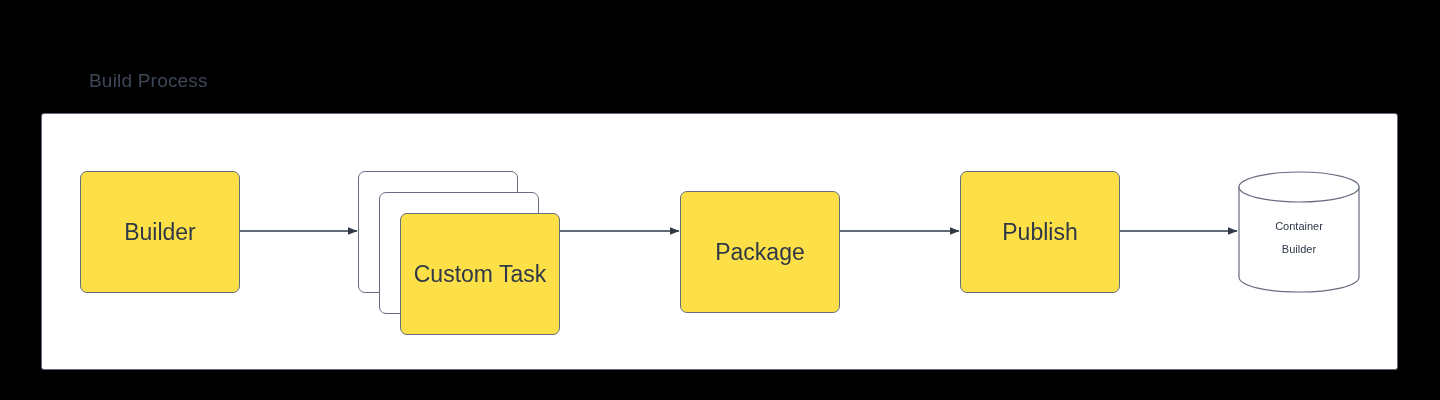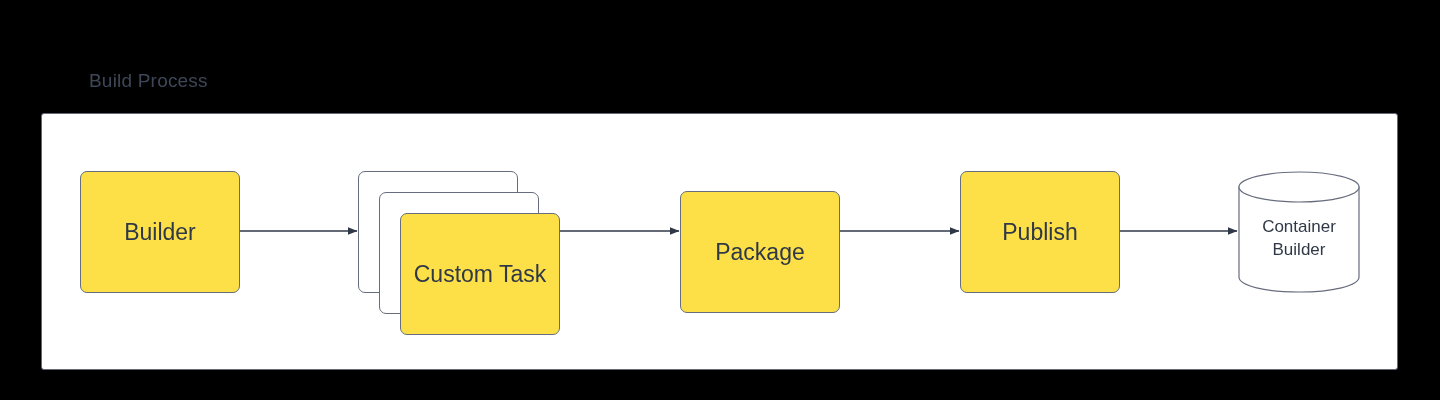--- a/index.html
+++ b/index.html
@@ -93,21 +93,21 @@
     position: absolute;
     left: 0;
     top: 0;
     width: 100%;
     height: 100%;
     display: flex;
     align-items: center;
     justify-content: center;
     text-align: center;
     color: #2f3847;
-    font-size: 17px;
+    font-size: 11px;
     line-height: 23px;
     padding-top: 12px;
     box-sizing: border-box;
   }
 
   .edge-layer {
     position: absolute;
     left: 0;
     top: 0;
     width: 1440px;

